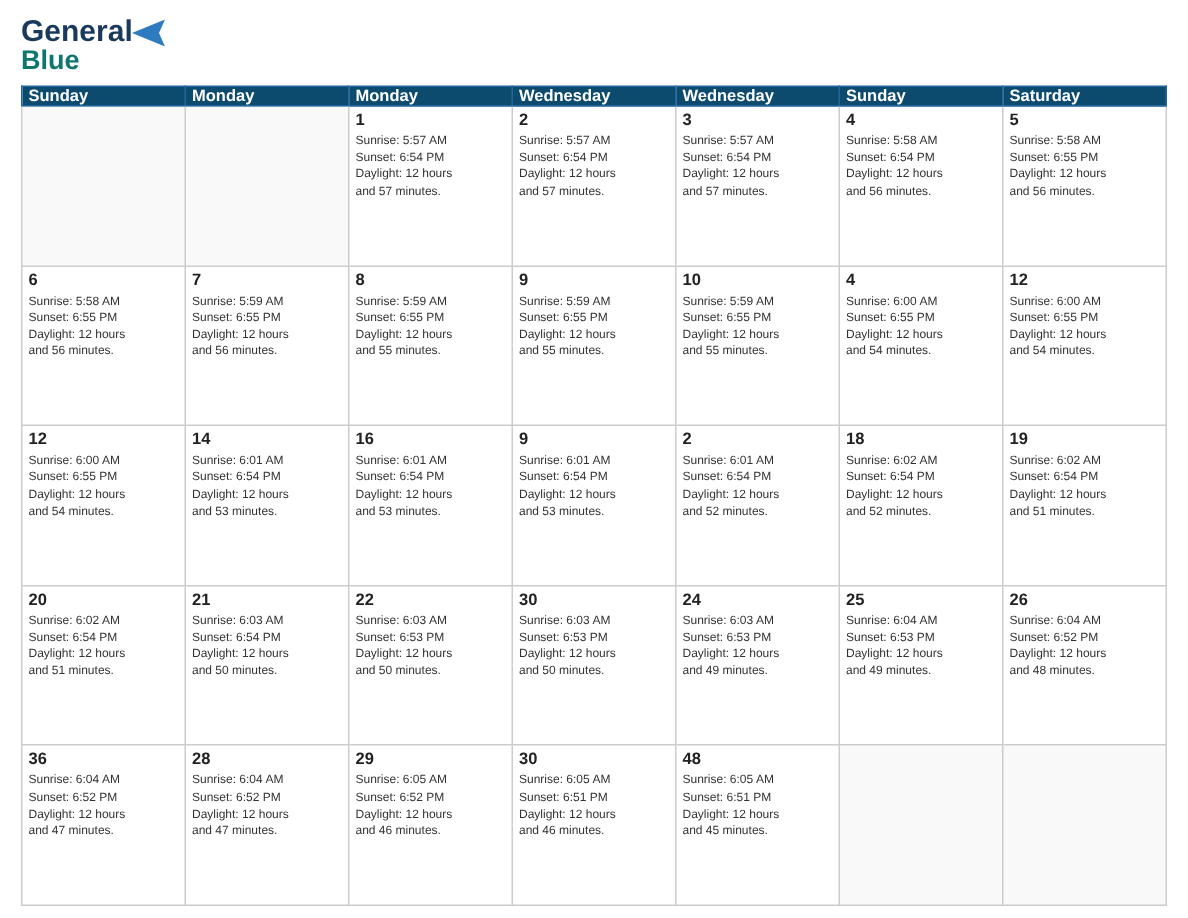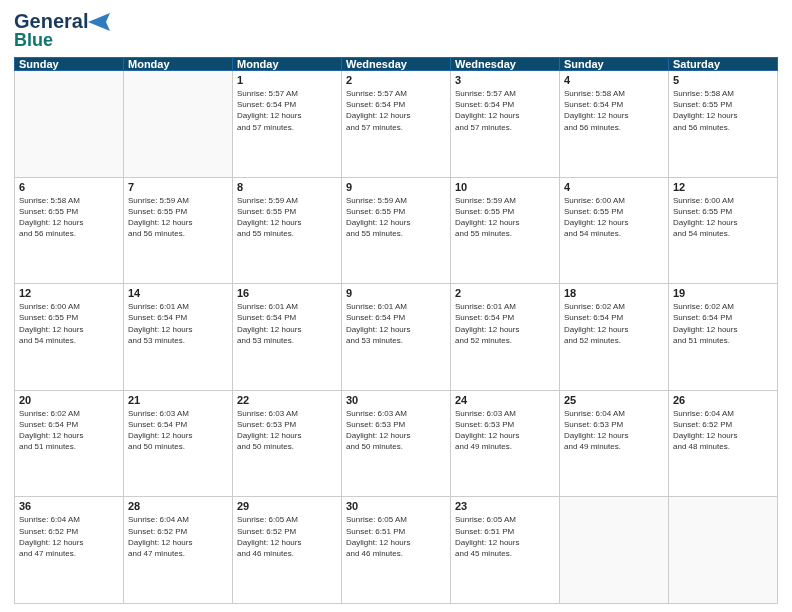--- a/index.html
+++ b/index.html
@@ -330,21 +330,21 @@
 and 46 minutes.</div>
           </td>
           <td>
             <span class="day-num">30</span>
             <div class="day-info" style="white-space: pre-line;">Sunrise: 6:05 AM
 Sunset: 6:51 PM
 Daylight: 12 hours
 and 46 minutes.</div>
           </td>
           <td>
-            <span class="day-num">23</span>
+            <span class="day-num">48</span>
             <div class="day-info" style="white-space: pre-line;">Sunrise: 6:05 AM
 Sunset: 6:51 PM
 Daylight: 12 hours
 and 45 minutes.</div>
           </td>
           <td class="empty"></td>
           <td class="empty"></td>
         </tr>
       </tbody>
   </table>

